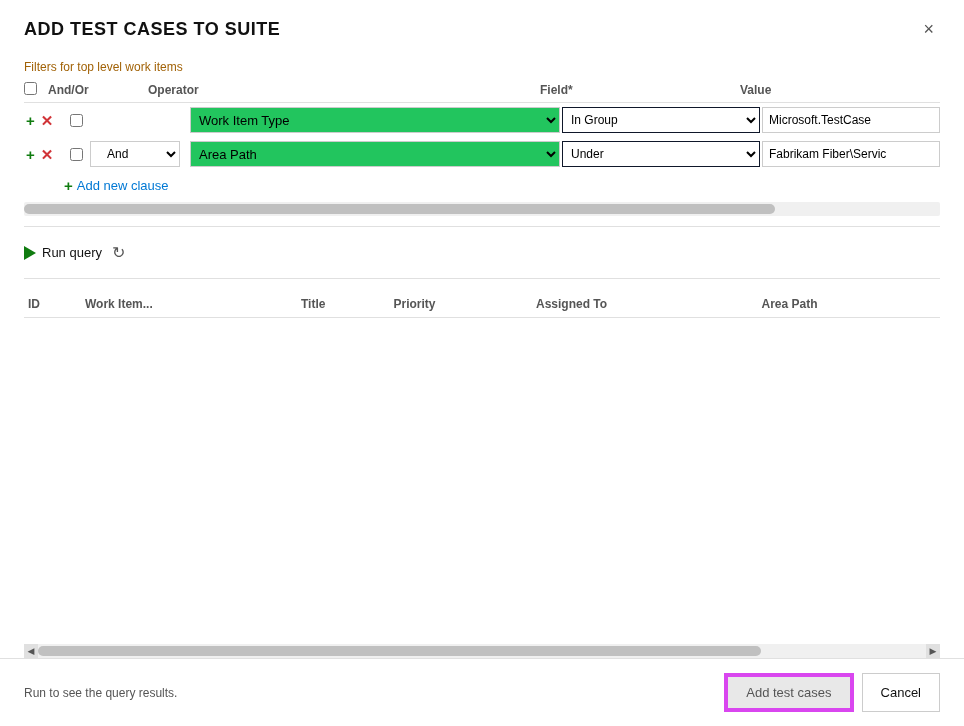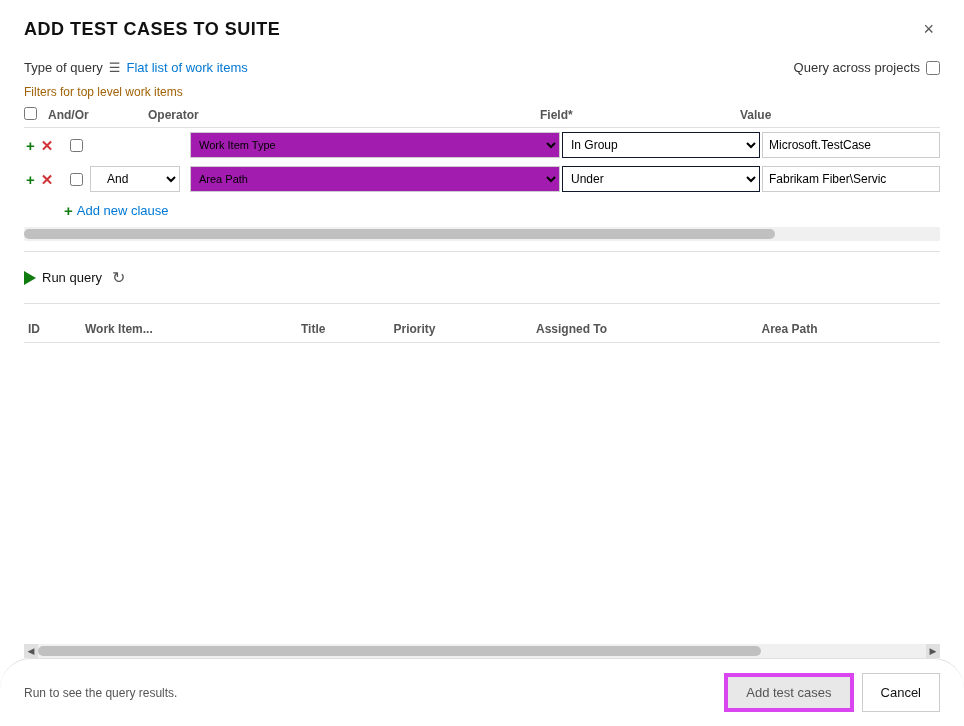--- a/index.html
+++ b/index.html
@@ -156,22 +156,22 @@
     }
     .row-field {
       flex: 1;
       padding-left: 2px;
       min-width: 0;
     }
     .row-field select {
       width: 100%;
       height: 26px;
       border: 1px solid #ccc;
-      background: #a21caf;
-      font-size: 11px;
+      background: #22c55e;
+      font-size: 13px;
       padding: 2px 4px;
     }
     .row-operator {
       width: 200px;
       flex-shrink: 0;
       padding-left: 2px;
     }
     .row-operator select {
       width: 100%;
       height: 26px;
@@ -313,21 +313,20 @@
       background: #c0c0c0;
       border-radius: 5px;
     }
 
     .dialog-footer {
       padding: 14px 24px;
       display: flex;
       align-items: center;
       justify-content: space-between;
       border-top: 1px solid #e0e0e0;
-      border-radius: 31px;
     }
     .footer-status {
       font-size: 12px;
       color: #555;
     }
     .footer-buttons {
       display: flex;
       gap: 8px;
     }
     .btn-primary {
@@ -354,31 +353,20 @@
 
 <div class="dialog">
 
   <div class="dialog-header">
     <span class="dialog-title">ADD TEST CASES TO SUITE</span>
     <button class="close-btn">×</button>
   </div>
 
   <div class="dialog-body">
 
-    <div class="query-type-row">
-      <div class="query-type-left">
-        <span class="query-type-label">Type of query</span>
-        <span class="query-type-icon">☰</span>
-        <span class="query-type-value">Flat list of work items</span>
-      </div>
-      <div class="query-across-right">
-        <span>Query across projects</span>
-        <input type="checkbox" style="">
-      </div>
-    </div>
 
     <div class="filters-label">Filters for top level work items</div>
 
     <div class="table-header">
       <div>
         <input type="checkbox" style="width: 13px; height: 13px;">
       </div>
       <div>And/Or</div>
       <div>Operator</div>
       <div>Field*</div>

